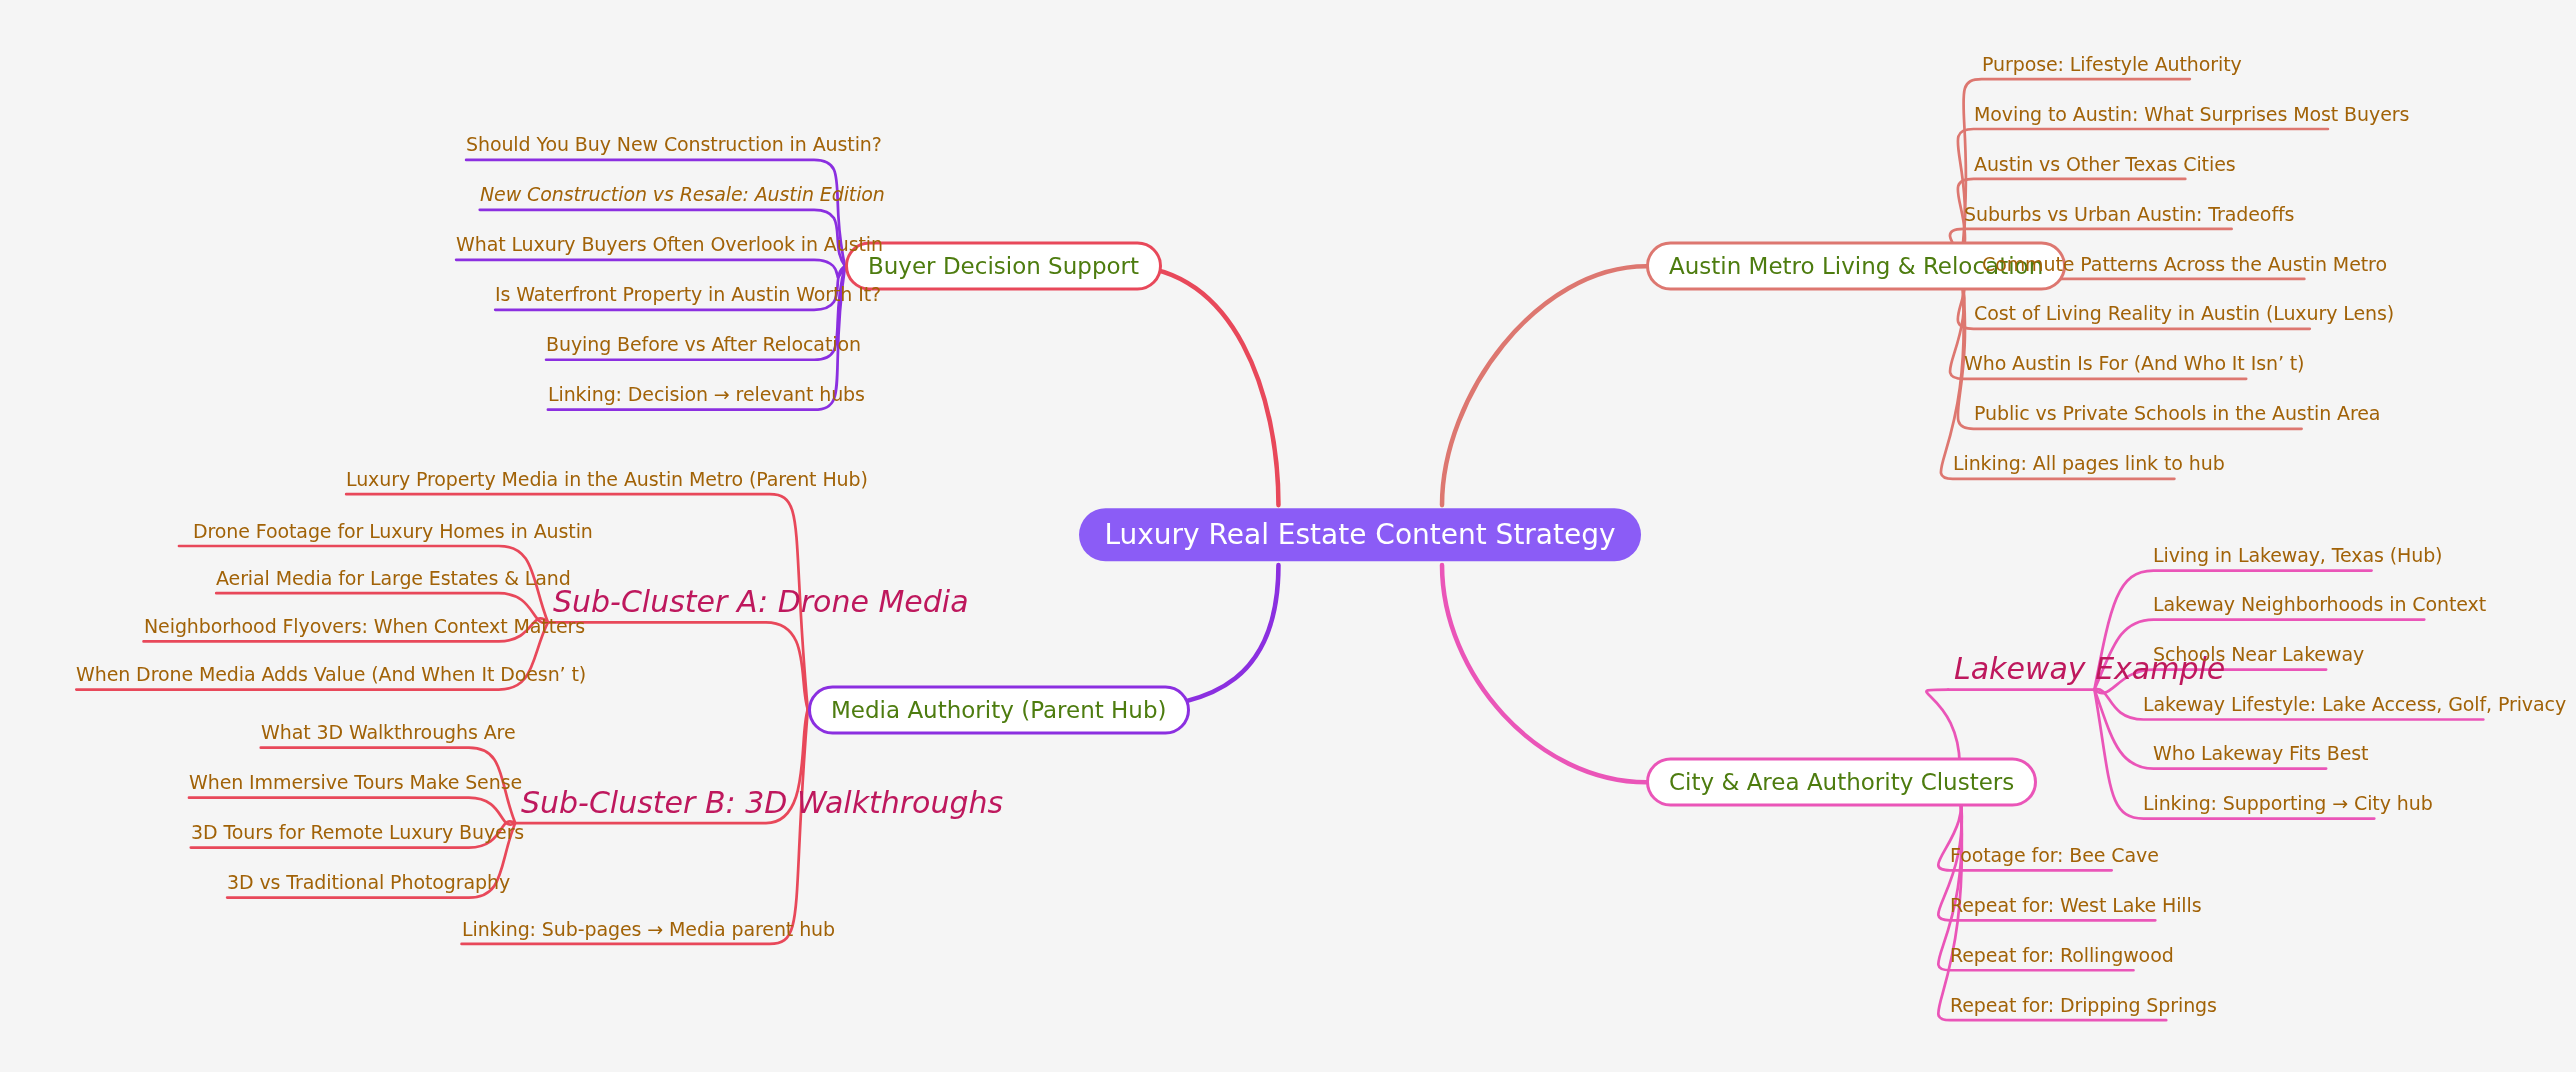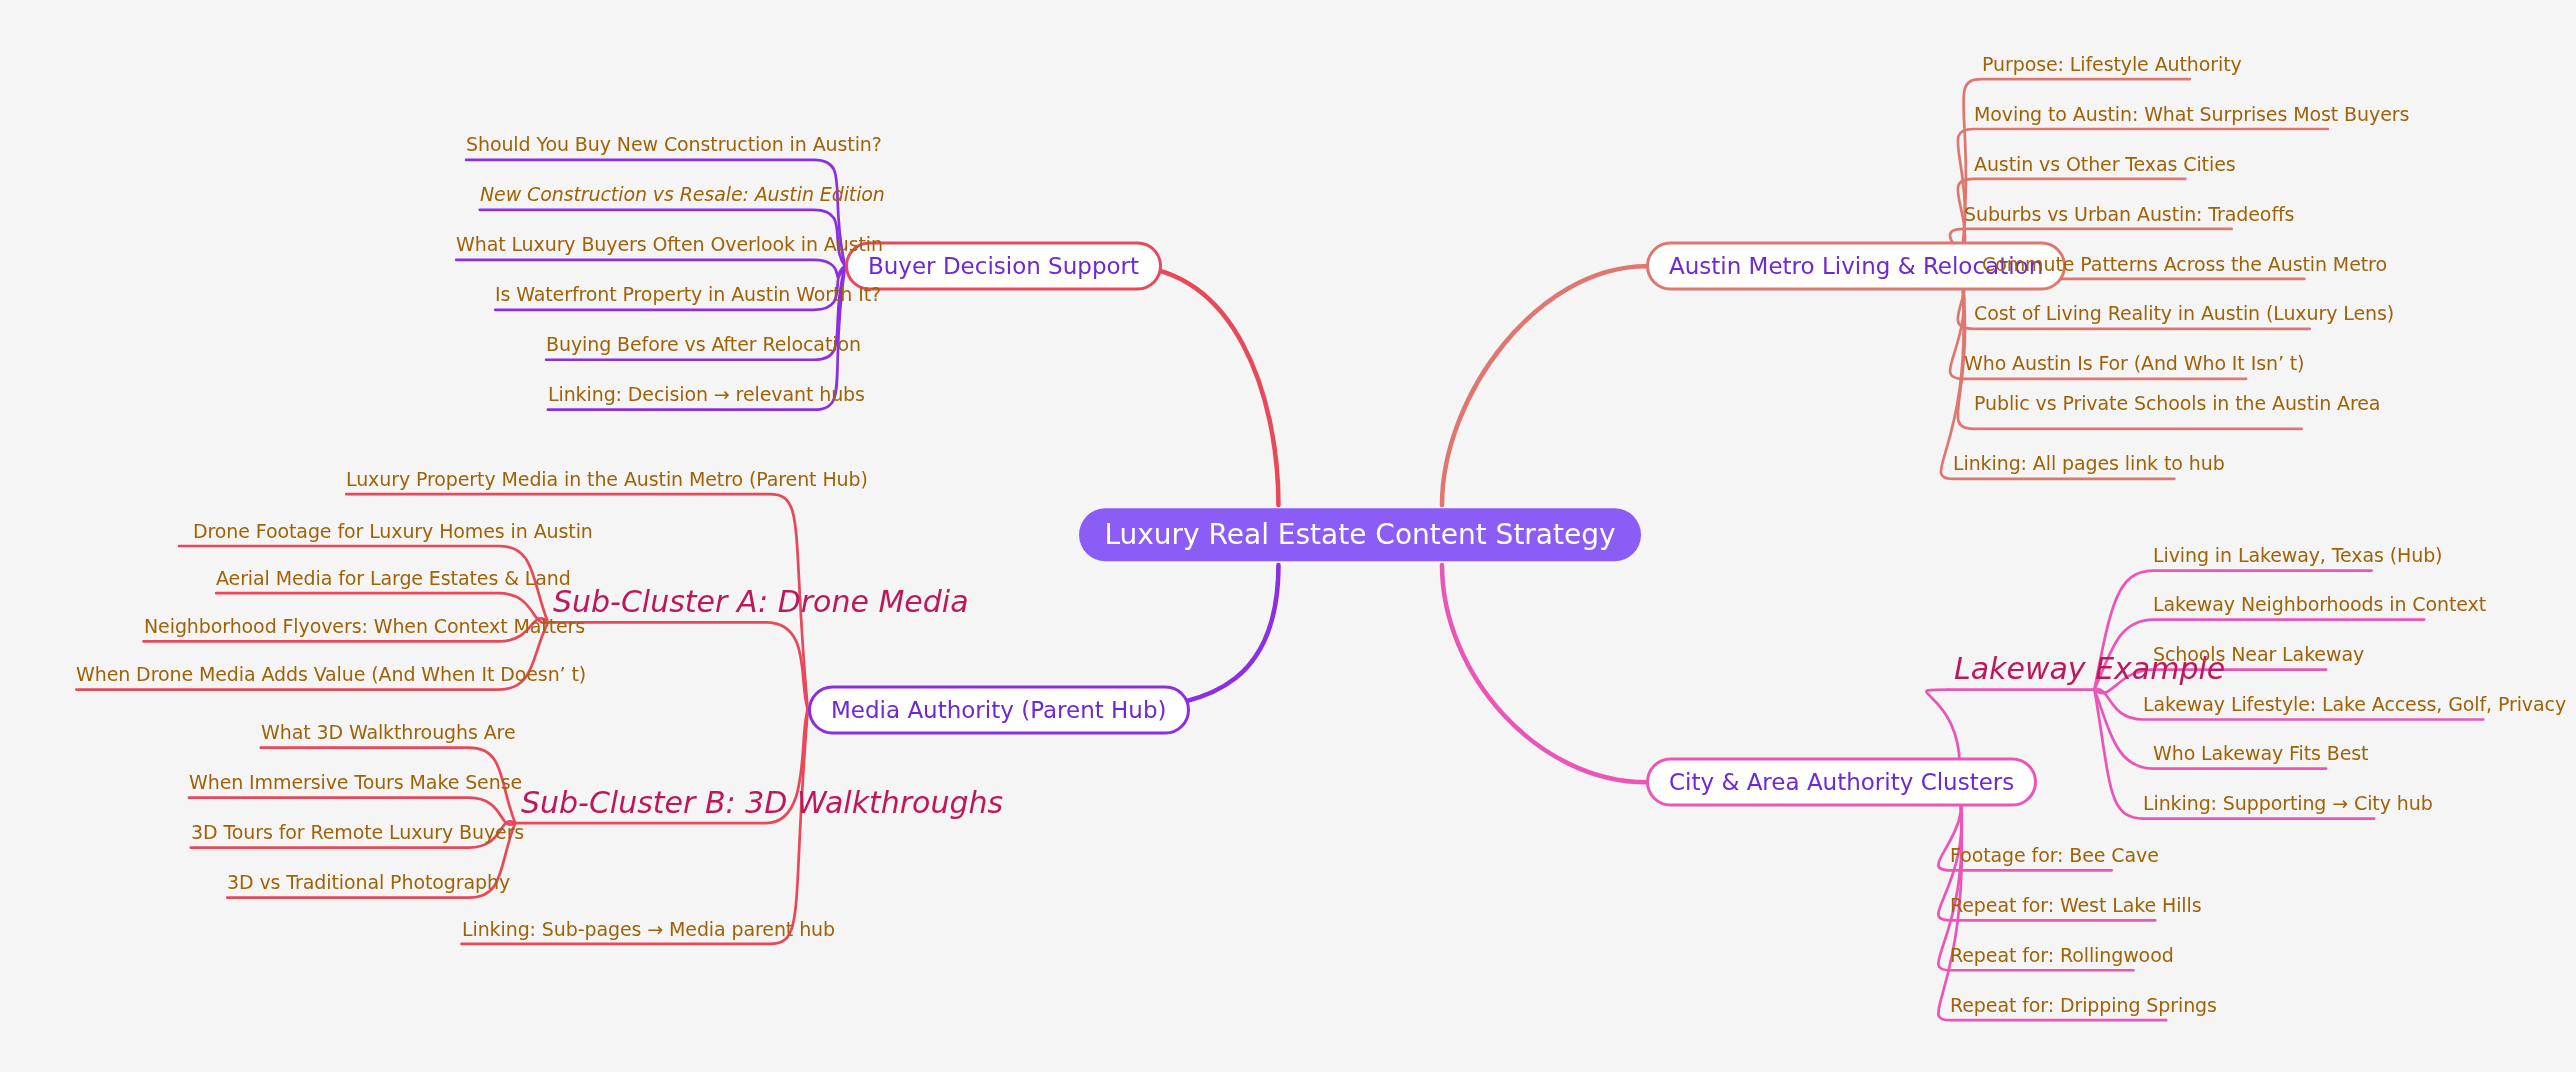--- a/index.html
+++ b/index.html
@@ -19,21 +19,21 @@
     line-height:1;
     letter-spacing:-0.1px;
   }
   .leaf{transform:translateY(-100%);}
   .pill{
     position:absolute;
     white-space:nowrap;
     background:#ffffff;
     border:3.6px solid #999;
     border-radius:27px;
-    color:#6d28d9;
+    color:#4d7c0f;
     font-size:23px;
     line-height:1;
     padding:10px 20px;
     transform:translate(0,-50%);
     box-sizing:border-box;
   }
   .root{
     position:absolute;
     white-space:nowrap;
     background:#4a4e69;
@@ -114,21 +114,21 @@
       <div class="node-label leaf" style="left: 546px; top: 354px;">Buying Before vs After Relocation</div>
       <div class="node-label leaf" style="left: 548px; top: 404px;">Linking: Decision → relevant hubs</div>
       <div class="pill" style="left: 1646px; top: 266px; border-color: rgb(221, 119, 112);">Austin Metro Living &amp; Relocation</div>
       <div class="node-label leaf" style="left: 1982px; top: 74px;">Purpose: Lifestyle Authority</div>
       <div class="node-label leaf" style="left: 1974px; top: 124px;">Moving to Austin: What Surprises Most Buyers</div>
       <div class="node-label leaf" style="left: 1974px; top: 174px;">Austin vs Other Texas Cities</div>
       <div class="node-label leaf" style="left: 1964px; top: 224px;">Suburbs vs Urban Austin: Tradeoffs</div>
       <div class="node-label leaf" style="left: 1982px; top: 274px;">Commute Patterns Across the Austin Metro</div>
       <div class="node-label leaf" style="left: 1974px; top: 323px;">Cost of Living Reality in Austin (Luxury Lens)</div>
       <div class="node-label leaf" style="left: 1964px; top: 373px;">Who Austin Is For (And Who It Isn’ t)</div>
-      <div class="node-label leaf" style="left: 1974px; top: 413px;">Public vs Private Schools in the Austin Area</div>
+      <div class="node-label leaf" style="left: 1974px; top: 423px;">Public vs Private Schools in the Austin Area</div>
       <div class="node-label leaf" style="left: 1953px; top: 473px;">Linking: All pages link to hub</div>
       <div class="pill" style="left: 808px; top: 710px; border-color: rgb(139, 47, 224);">Media Authority (Parent Hub)</div>
       <div class="node-label leaf" style="left: 346px; top: 489px;">Luxury Property Media in the Austin Metro (Parent Hub)</div>
       <div class="node-label leaf" style="left: 462px; top: 939px;">Linking: Sub-pages → Media parent hub</div>
       <div class="mid" style="left: 553px; top: 617px;">Sub-Cluster A: Drone Media</div>
       <div class="node-label leaf" style="left: 179px; top: 541px; margin-left: 14px;">Drone Footage for Luxury Homes in Austin</div>
       <div class="node-label leaf" style="left: 216px; top: 588px;">Aerial Media for Large Estates &amp; Land</div>
       <div class="node-label leaf" style="left: 144px; top: 636px;">Neighborhood Flyovers: When Context Matters</div>
       <div class="node-label leaf" style="left: 76px; top: 684px;">When Drone Media Adds Value (And When It Doesn’ t)</div>
       <div class="mid" style="left: 521px; top: 818px;">Sub-Cluster B: 3D Walkthroughs</div>

